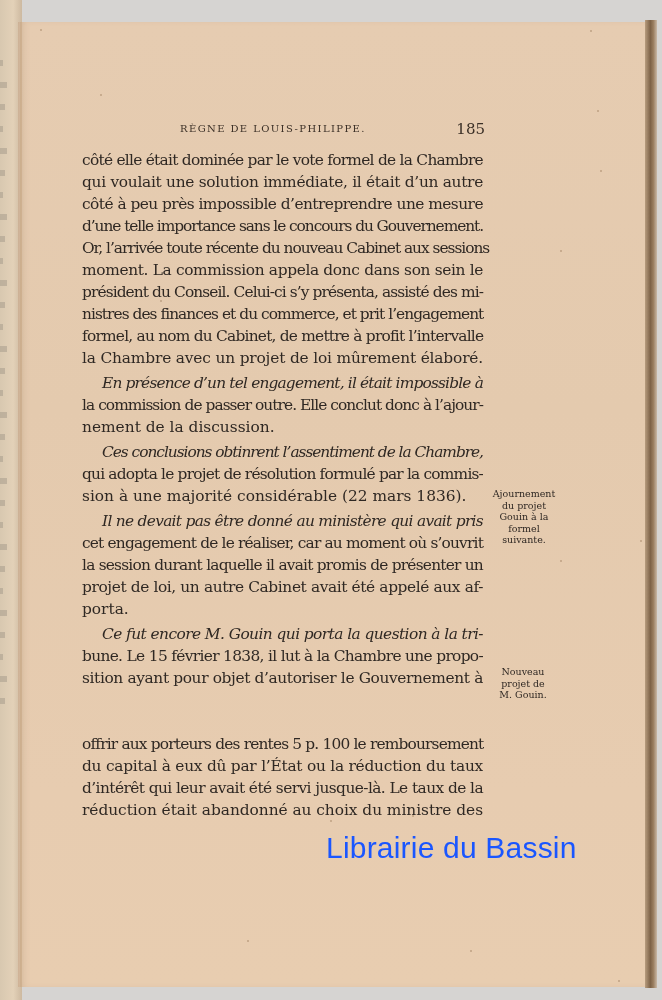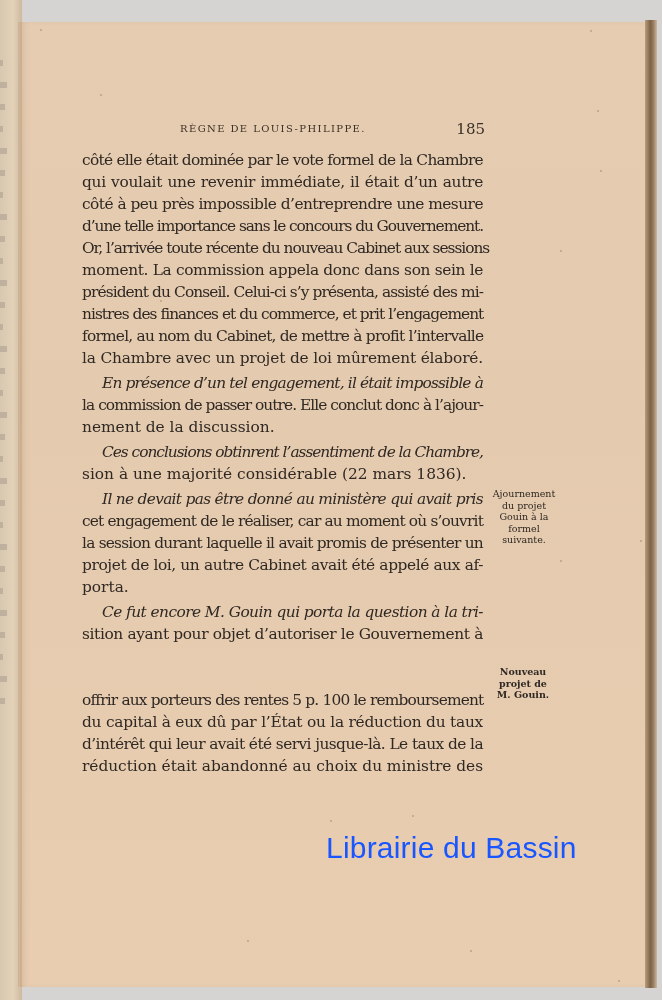--- a/index.html
+++ b/index.html
@@ -93,68 +93,70 @@
 <div class="page-edge"></div>
 
 <div class="header">
   <span class="running">RÈGNE DE LOUIS-PHILIPPE.</span>
   <span class="pnum">185</span>
 </div>
 
 <div class="body-text" id="body">
     <p>
       <span class="line" style="display: block; letter-spacing: -0.731306px;">côté elle était dominée par le vote formel de la Chambre</span>
-      <span class="line" style="display: block; letter-spacing: -0.294602px;">qui voulait une revenir immédiate, il était d’un autre</span>
+      <span class="line" style="display: block; letter-spacing: -0.294602px;">qui voulait une solution immédiate, il était d’un autre</span>
       <span class="line" style="display: block; letter-spacing: -0.534555px;">côté à peu près impossible d’entreprendre une mesure</span>
       <span class="line" style="display: block; letter-spacing: -1.07227px;">d’une telle importance sans le concours du Gouvernement.</span>
       <span class="line" style="display: block; letter-spacing: -1.01562px;">Or, l’arrivée toute récente du nouveau Cabinet aux sessions</span>
       <span class="line" style="display: block; letter-spacing: -0.350313px;">moment. La commission appela donc dans son sein le</span>
       <span class="line" style="display: block; letter-spacing: -0.897135px;">président du Conseil. Celui-ci s’y présenta, assisté des mi-</span>
       <span class="line" style="display: block; letter-spacing: -0.958333px;">nistres des finances et du commerce, et prit l’engagement</span>
       <span class="line" style="display: block; letter-spacing: -0.77667px;">formel, au nom du Cabinet, de mettre à profit l’intervalle</span>
       <span class="line last" style="letter-spacing: -0.17px;">la Chambre avec un projet de loi mûrement élaboré.</span>
     </p>
     <div class="gap"></div>
     <p>
       <span class="line indent" style="display: block; letter-spacing: -0.825521px;">En présence d’un tel engagement, il était impossible à</span>
       <span class="line" style="display: block; letter-spacing: -0.948358px;">la commission de passer outre. Elle conclut donc à l’ajour-</span>
       <span class="line last">nement de la discussion.</span>
     </p>
     <div class="gap"></div>
     <p>
       <span class="line indent" style="display: block; letter-spacing: -1.02662px;">Ces conclusions obtinrent l’assentiment de la Chambre,</span>
+      <span class="line" style="display: block; letter-spacing: -0.805921px;">qui adopta le projet de résolution formulé par la commis-</span>
       <span class="line last">sion à une majorité considérable (22 mars 1836).</span>
     </p>
     <div class="gap"></div>
     <p>
       <span class="line indent" style="display: block; letter-spacing: -0.701705px;">Il ne devait pas être donné au ministère qui avait pris</span>
       <span class="line" style="display: block; letter-spacing: -0.821429px;">cet engagement de le réaliser, car au moment où s’ouvrit</span>
       <span class="line" style="display: block; letter-spacing: -0.774515px;">la session durant laquelle il avait promis de présenter un</span>
       <span class="line" style="display: block; letter-spacing: -0.38923px;">projet de loi, un autre Cabinet avait été appelé aux af-</span>
       <span class="line last">porta.</span>
     </p>
     <div class="gap"></div>
     <p>
       <span class="line indent" style="display: block; letter-spacing: -0.563657px;">Ce fut encore M. Gouin qui porta la question à la tri-</span>
+      <span class="line" style="display: block; letter-spacing: -0.667132px;">bune. Le 15 février 1838, il lut à la Chambre une propo-</span>
       <span class="line" style="display: block; letter-spacing: -0.370873px;">sition ayant pour objet d’autoriser le Gouvernement à</span>
       <span class="line" style="display: block; letter-spacing: -0.825056px; margin-top: 44px;">offrir aux porteurs des rentes 5 p. 100 le remboursement</span>
       <span class="line" style="display: block; letter-spacing: -0.244213px;">du capital à eux dû par l’État ou la réduction du taux</span>
       <span class="line" style="display: block; letter-spacing: -0.575477px;">d’intérêt qui leur avait été servi jusque-là. Le taux de la</span>
       <span class="line last" style="letter-spacing: -0.0428125px;">réduction était abandonné au choix du ministre des</span>
     </p>
   </div>
 
 <div class="margin-note" id="note0" style="left:484px; top:488px;">
     <div>Ajournement</div>
     <div>du projet</div>
     <div>Gouin à la</div>
     <div>formel</div>
     <div>suivante.</div>
   </div>
-<div class="margin-note" id="note1" style="left:483px; top:666px;font-weight:bold;">
+<div class="margin-note" id="note1" style="left:483px; top:666px;">
     <div>Nouveau</div>
     <div>projet de</div>
     <div>M. Gouin.</div>
   </div>
 
 <div class="watermark">Librairie du Bassin</div>
 
 <div id="specks">
     <div class="speck" style="left: 40px; top: 29px;"></div>
     <div class="speck" style="left: 590px; top: 30px;"></div>

